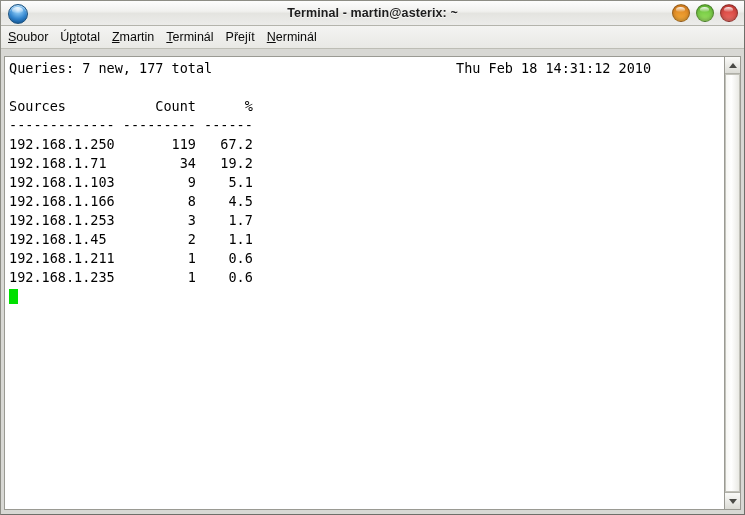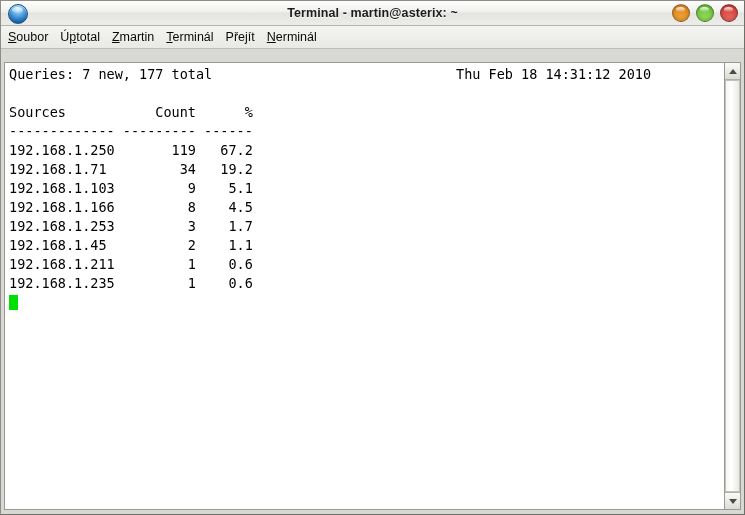--- a/index.html
+++ b/index.html
@@ -118,21 +118,21 @@
     white-space: nowrap;
     cursor: default;
   }
   .menu-item u { text-decoration: underline; }
 
   
   .term-wrap {
     flex: 1 1 auto;
     position: relative;
     background: #d8d8d4;
-    padding: 13px 3px 4px 3px;
+    padding: 7px 3px 4px 3px;
     box-sizing: border-box;
     display: flex;
   }
   .term-screen {
     flex: 1 1 auto;
     background: #ffffff;
     border: 1px solid #9a9a93;
     border-right: none;
     box-sizing: border-box;
     overflow: hidden;

